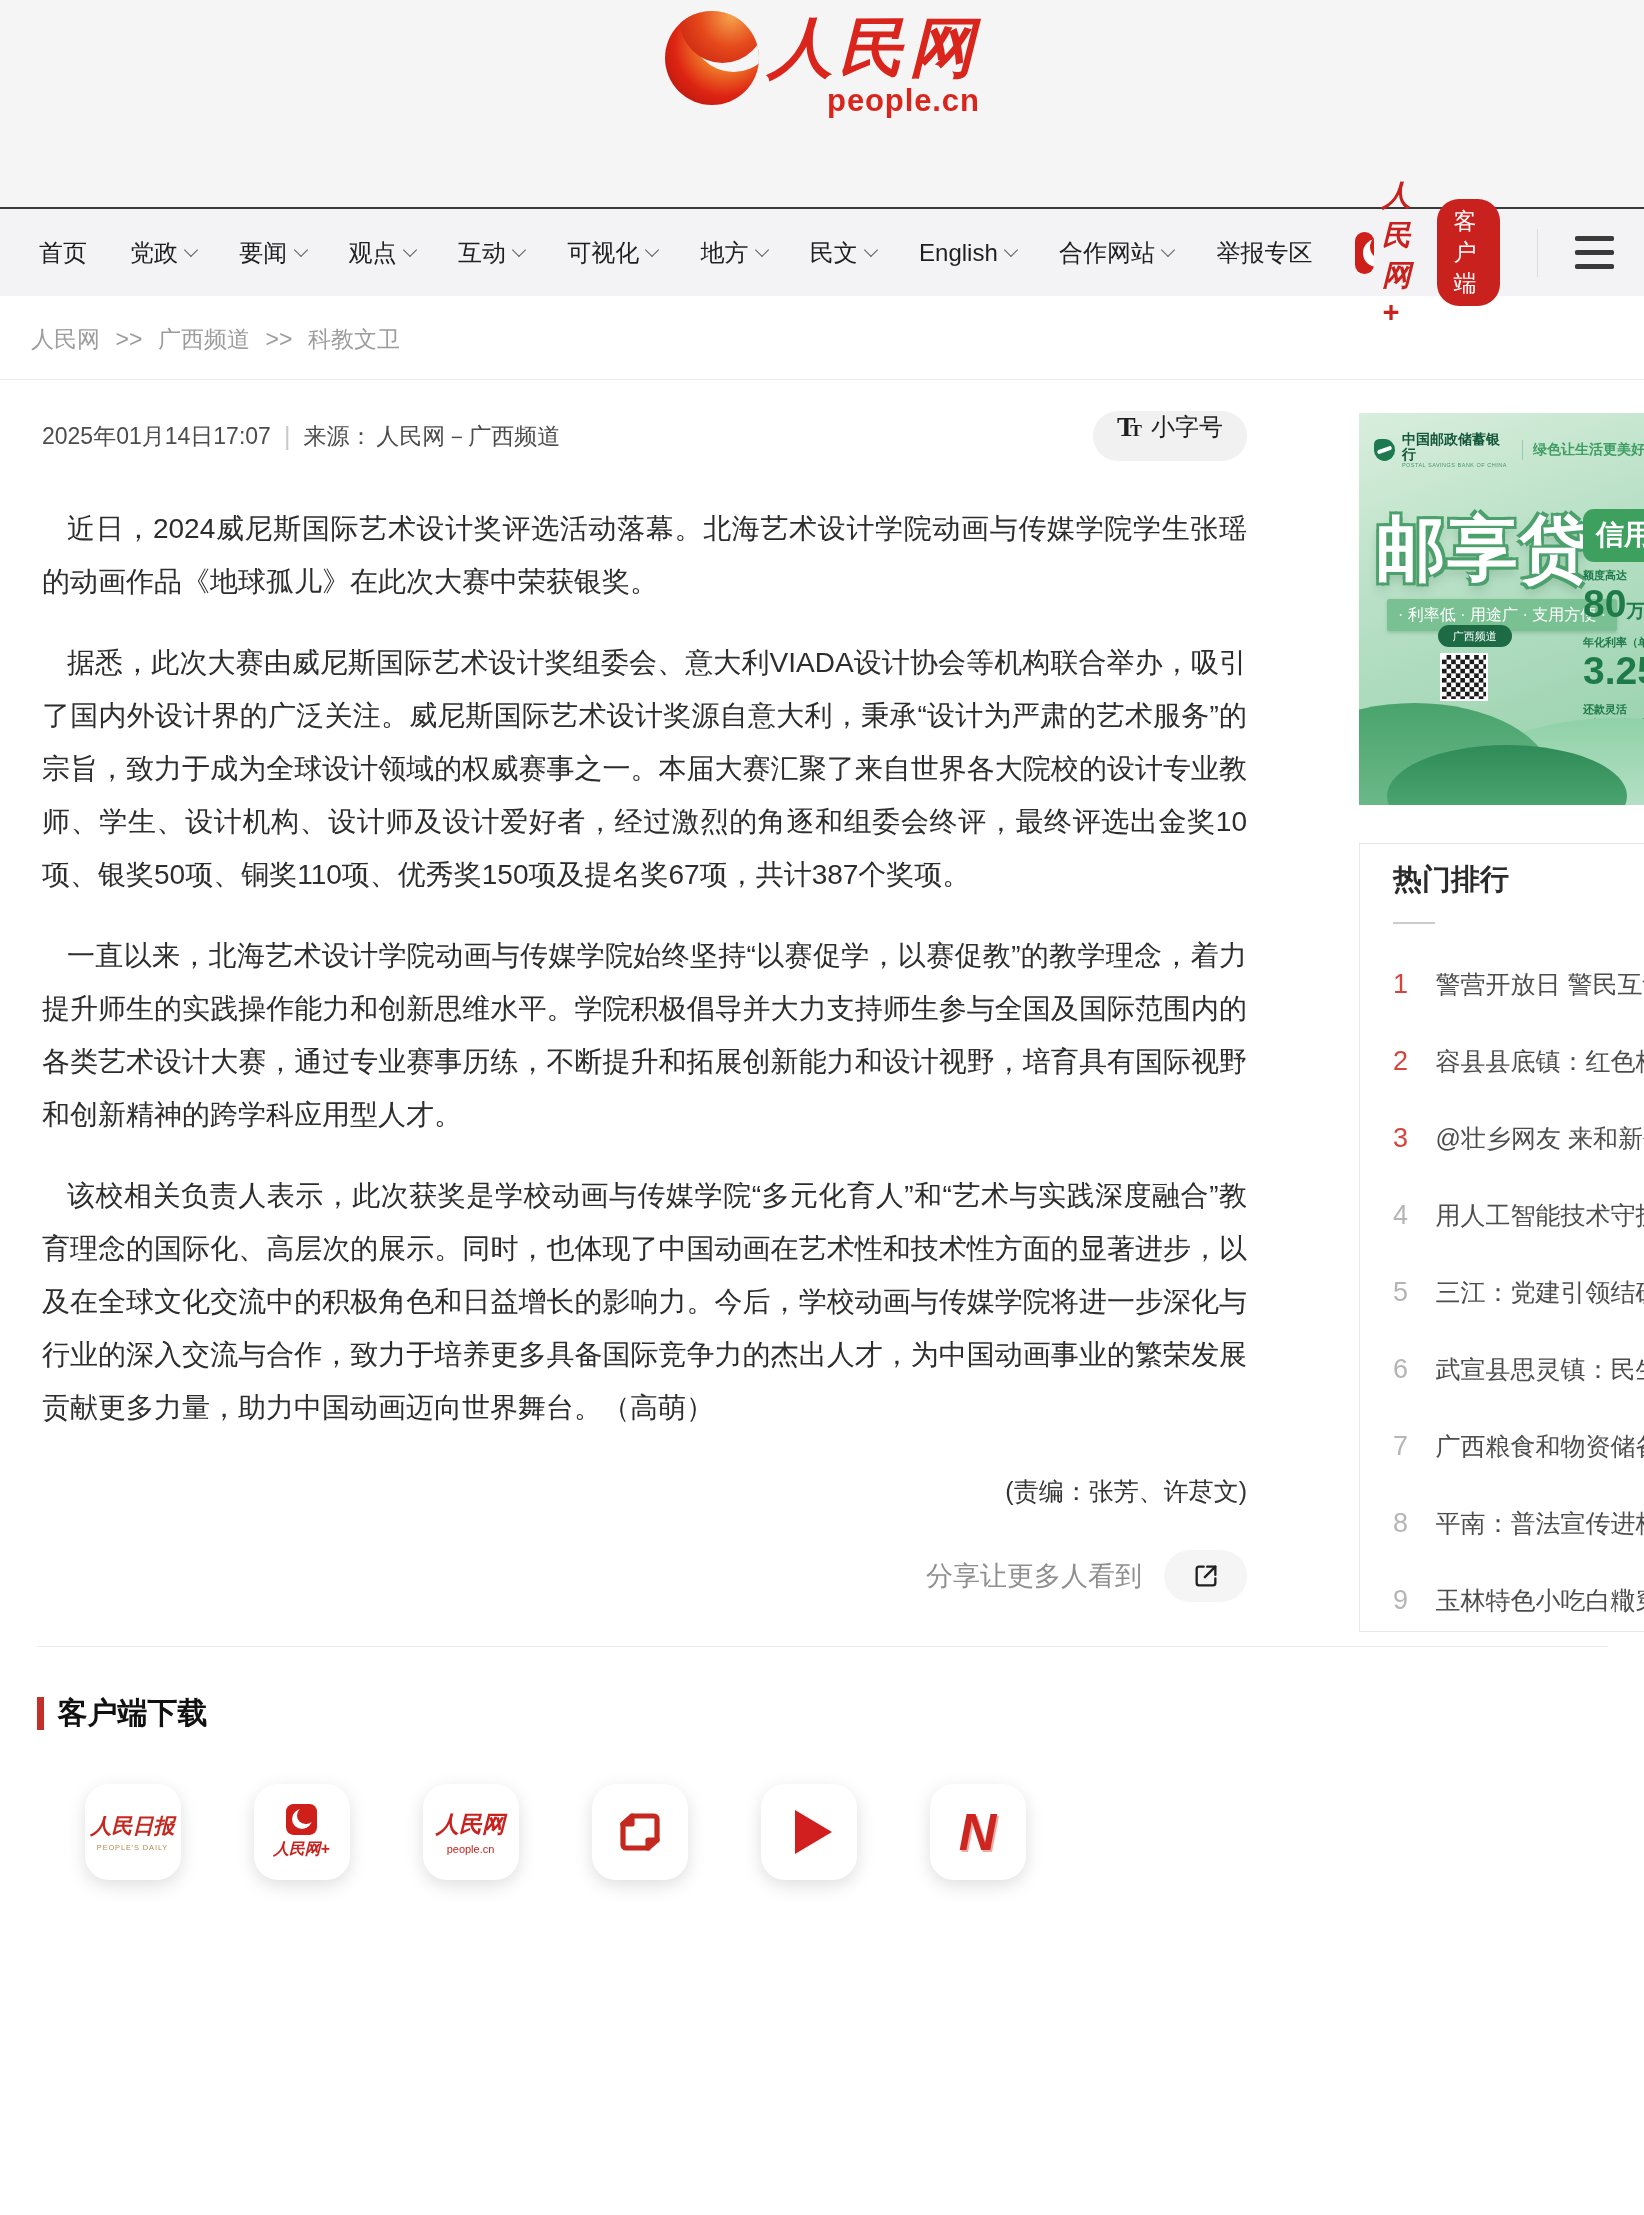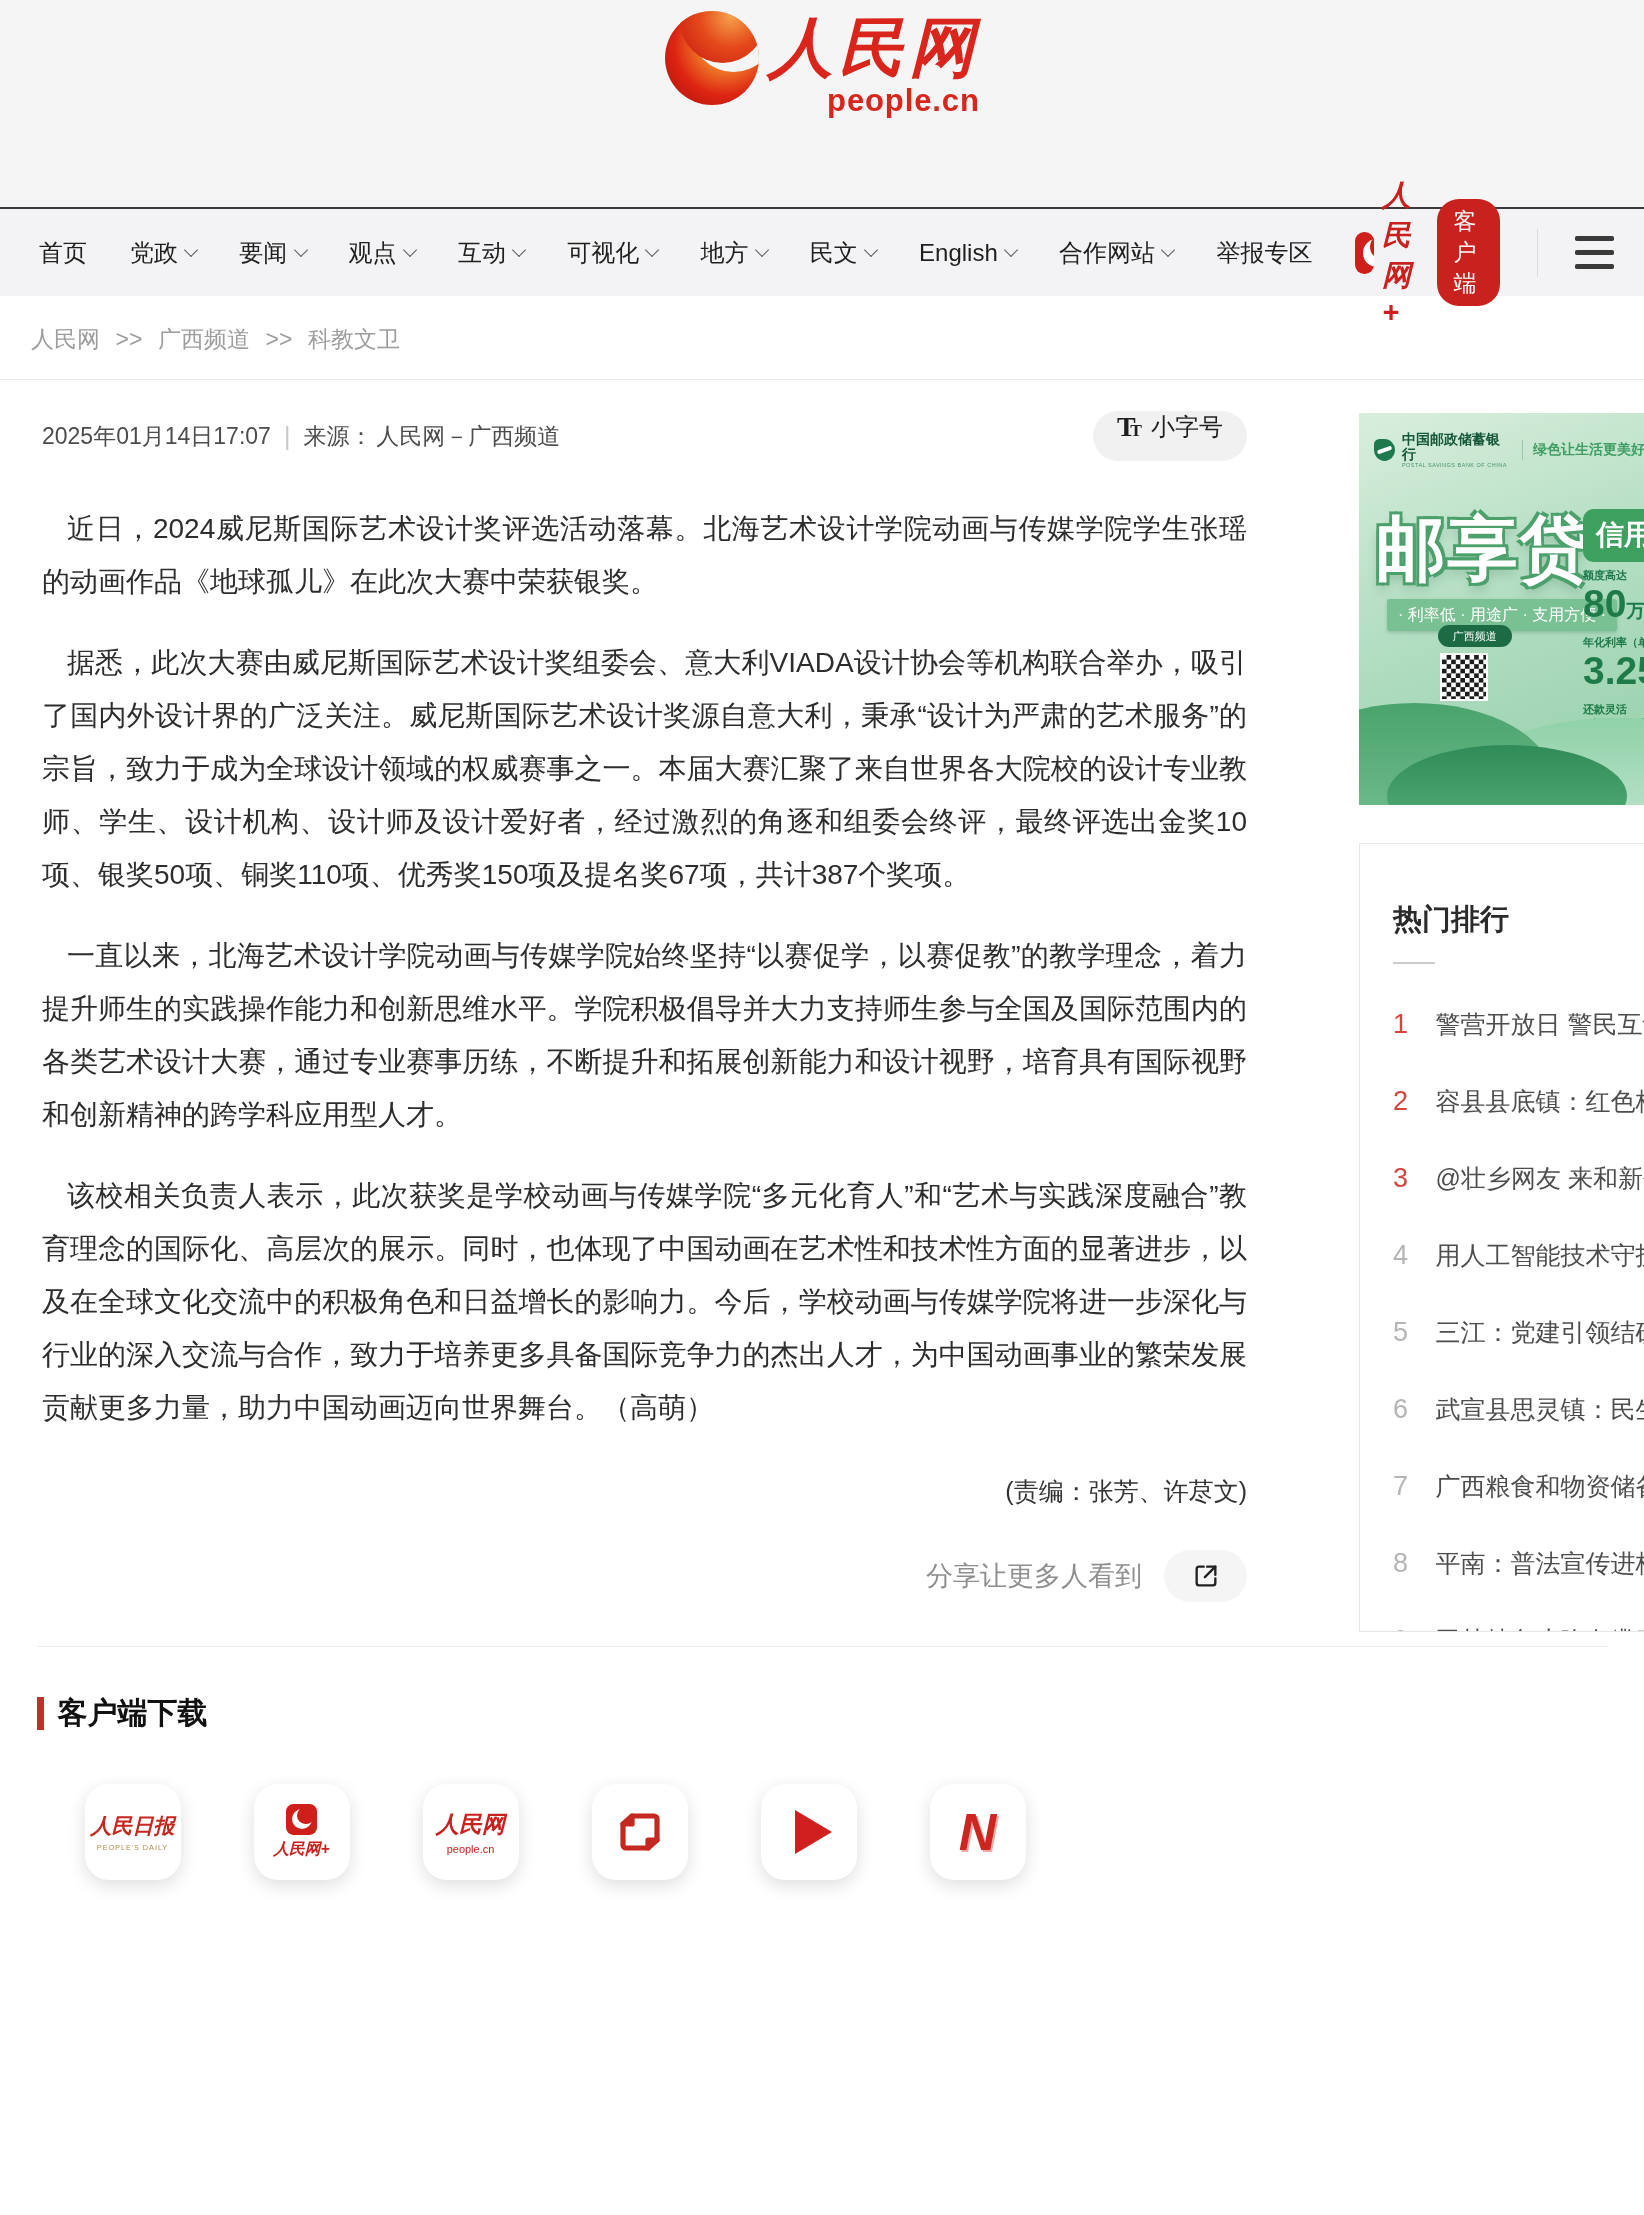--- a/index.html
+++ b/index.html
@@ -96,21 +96,21 @@
   .stat-note { font-size:7.4px; white-space:nowrap; color:#2f8b5f; }
   .ad-qr-btn { position:absolute; left:79px; top:212px; background:#1d6b44; color:#fff; font-size:11px; padding:3.7px 14.8px; border-radius:11px; white-space:nowrap; }
   .ad-qr { position:absolute; left:81px; top:240px; width:48px; height:48px; border:2.8px solid #fff;
     background:repeating-conic-gradient(#1c1c1c 0% 25%, #fff 0% 50%) 0 0 / 9.2px 9.2px; }
   .hill { position:absolute; border-radius:50%; }
   .hill1 { width:388px; height:138px; left:-74px; bottom:-65px; background:linear-gradient(#cfe9d8,#a9d8bc); }
   .hill2 { width:277px; height:157px; left:-83px; bottom:-55px; background:linear-gradient(#4aa36c,#7cc497); }
   .hill3 { width:314px; height:138px; left:102px; bottom:-51px; background:linear-gradient(#8fd1a8,#c9e8d5); }
   .hill4 { width:240px; height:102px; left:28px; bottom:-42px; background:linear-gradient(#2f8b57,#5db57f); }
 
-  .ranking { position:absolute; left:1359px; top:843px; width:285px; height:789px; background:#fff; border:0.9px solid #e7e7e7; border-right:none; padding:56px 0 0 33px; overflow:hidden; }
+  .ranking { position:absolute; left:1359px; top:843px; width:285px; height:789px; background:#fff; border:0.9px solid #e7e7e7; border-right:none; padding:16px 0 0 33px; overflow:hidden; }
   .ranking-title { font-size:29px; font-weight:bold; color:#2b2b2b; }
   .ranking-underline { width:42px; height:1.8px; background:#ccc; margin-top:22px; }
   .rank-item { display:flex; gap:16.6px; margin-top:44px; white-space:nowrap; overflow:hidden; font-size:25px; color:#4d4d4d; cursor:pointer; align-items:baseline; }
   .rank-num { min-width:26px; font-size:27px; color:#b5b5b5; flex:none; }
   .rank-item.hot .rank-num { color:#d6453d; }
   .rank-text { white-space:nowrap; }
 </style>
 </head>
 <body>
 

